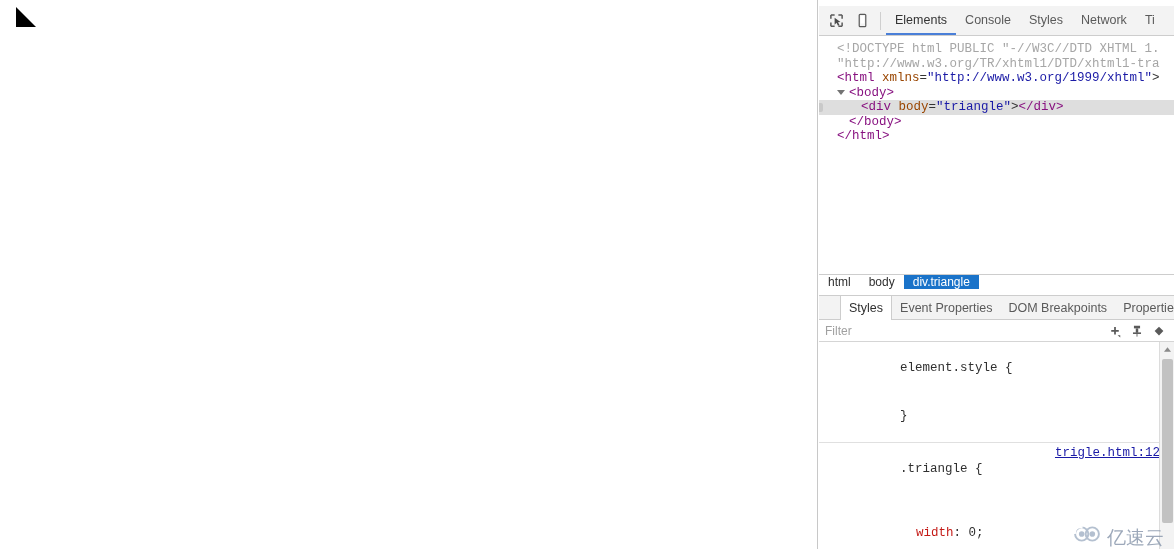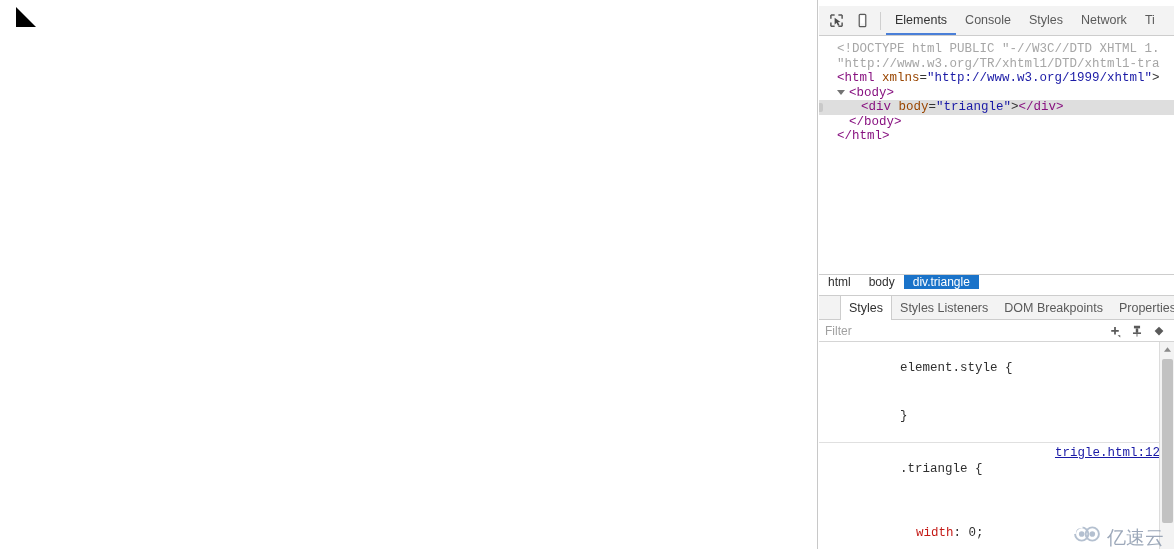--- a/index.html
+++ b/index.html
@@ -404,21 +404,21 @@
       <div class="crumb active">
           <span>div.triangle</span>
         </div>
     </div>
 
     <div class="sub-tabs">
       <div class="sub-tab active">
           <span>Styles</span>
         </div>
       <div class="sub-tab">
-          <span>Styles Listeners</span>
+          <span>Event Properties</span>
         </div>
       <div class="sub-tab">
           <span>DOM Breakpoints</span>
         </div>
       <div class="sub-tab">
           <span>Properties</span>
         </div>
     </div>
 
     <div class="filter-bar">

